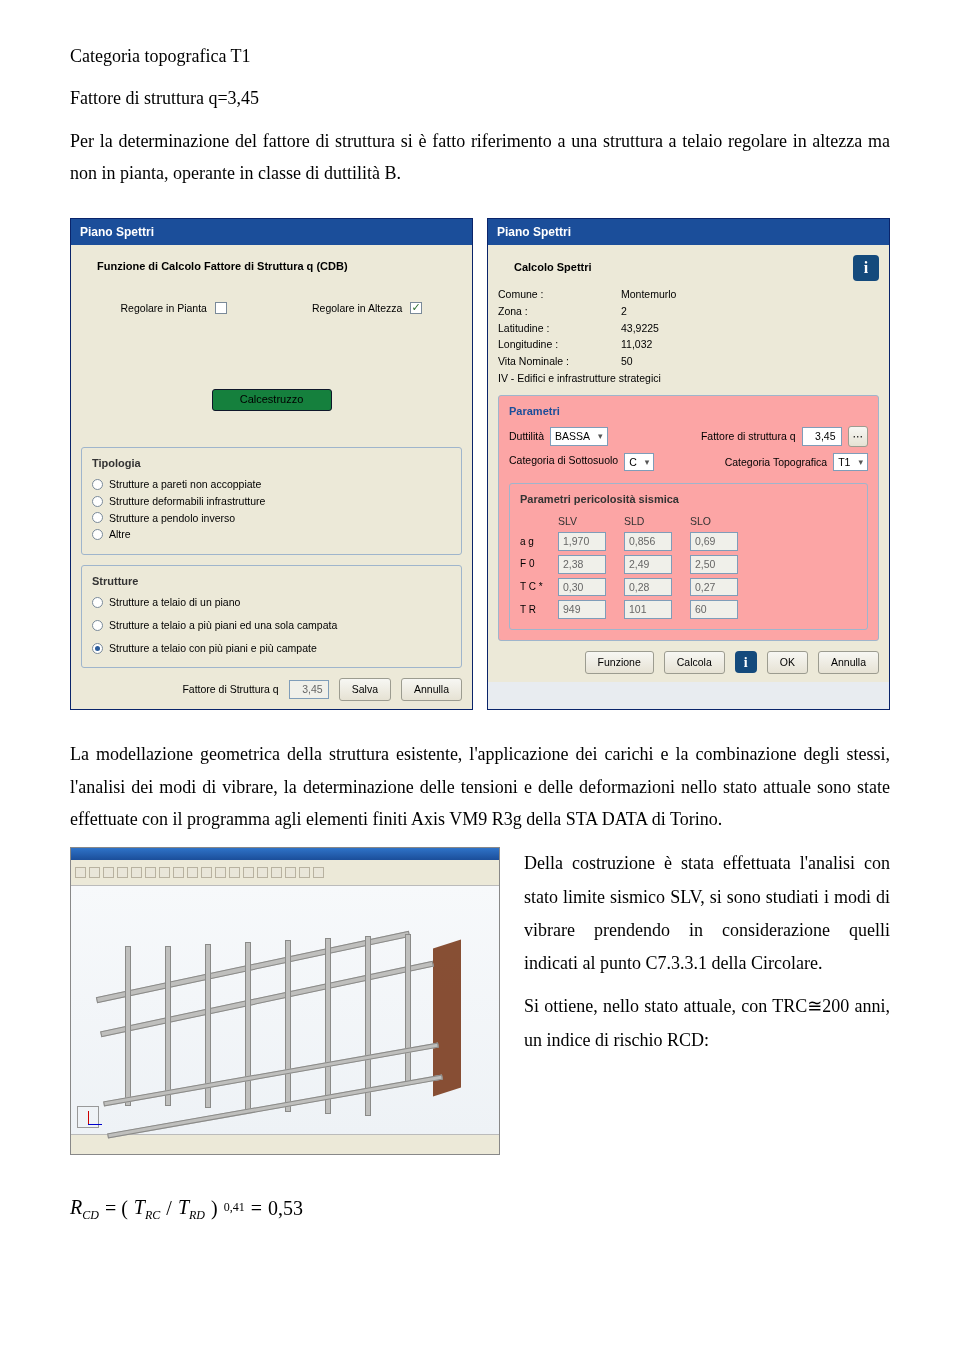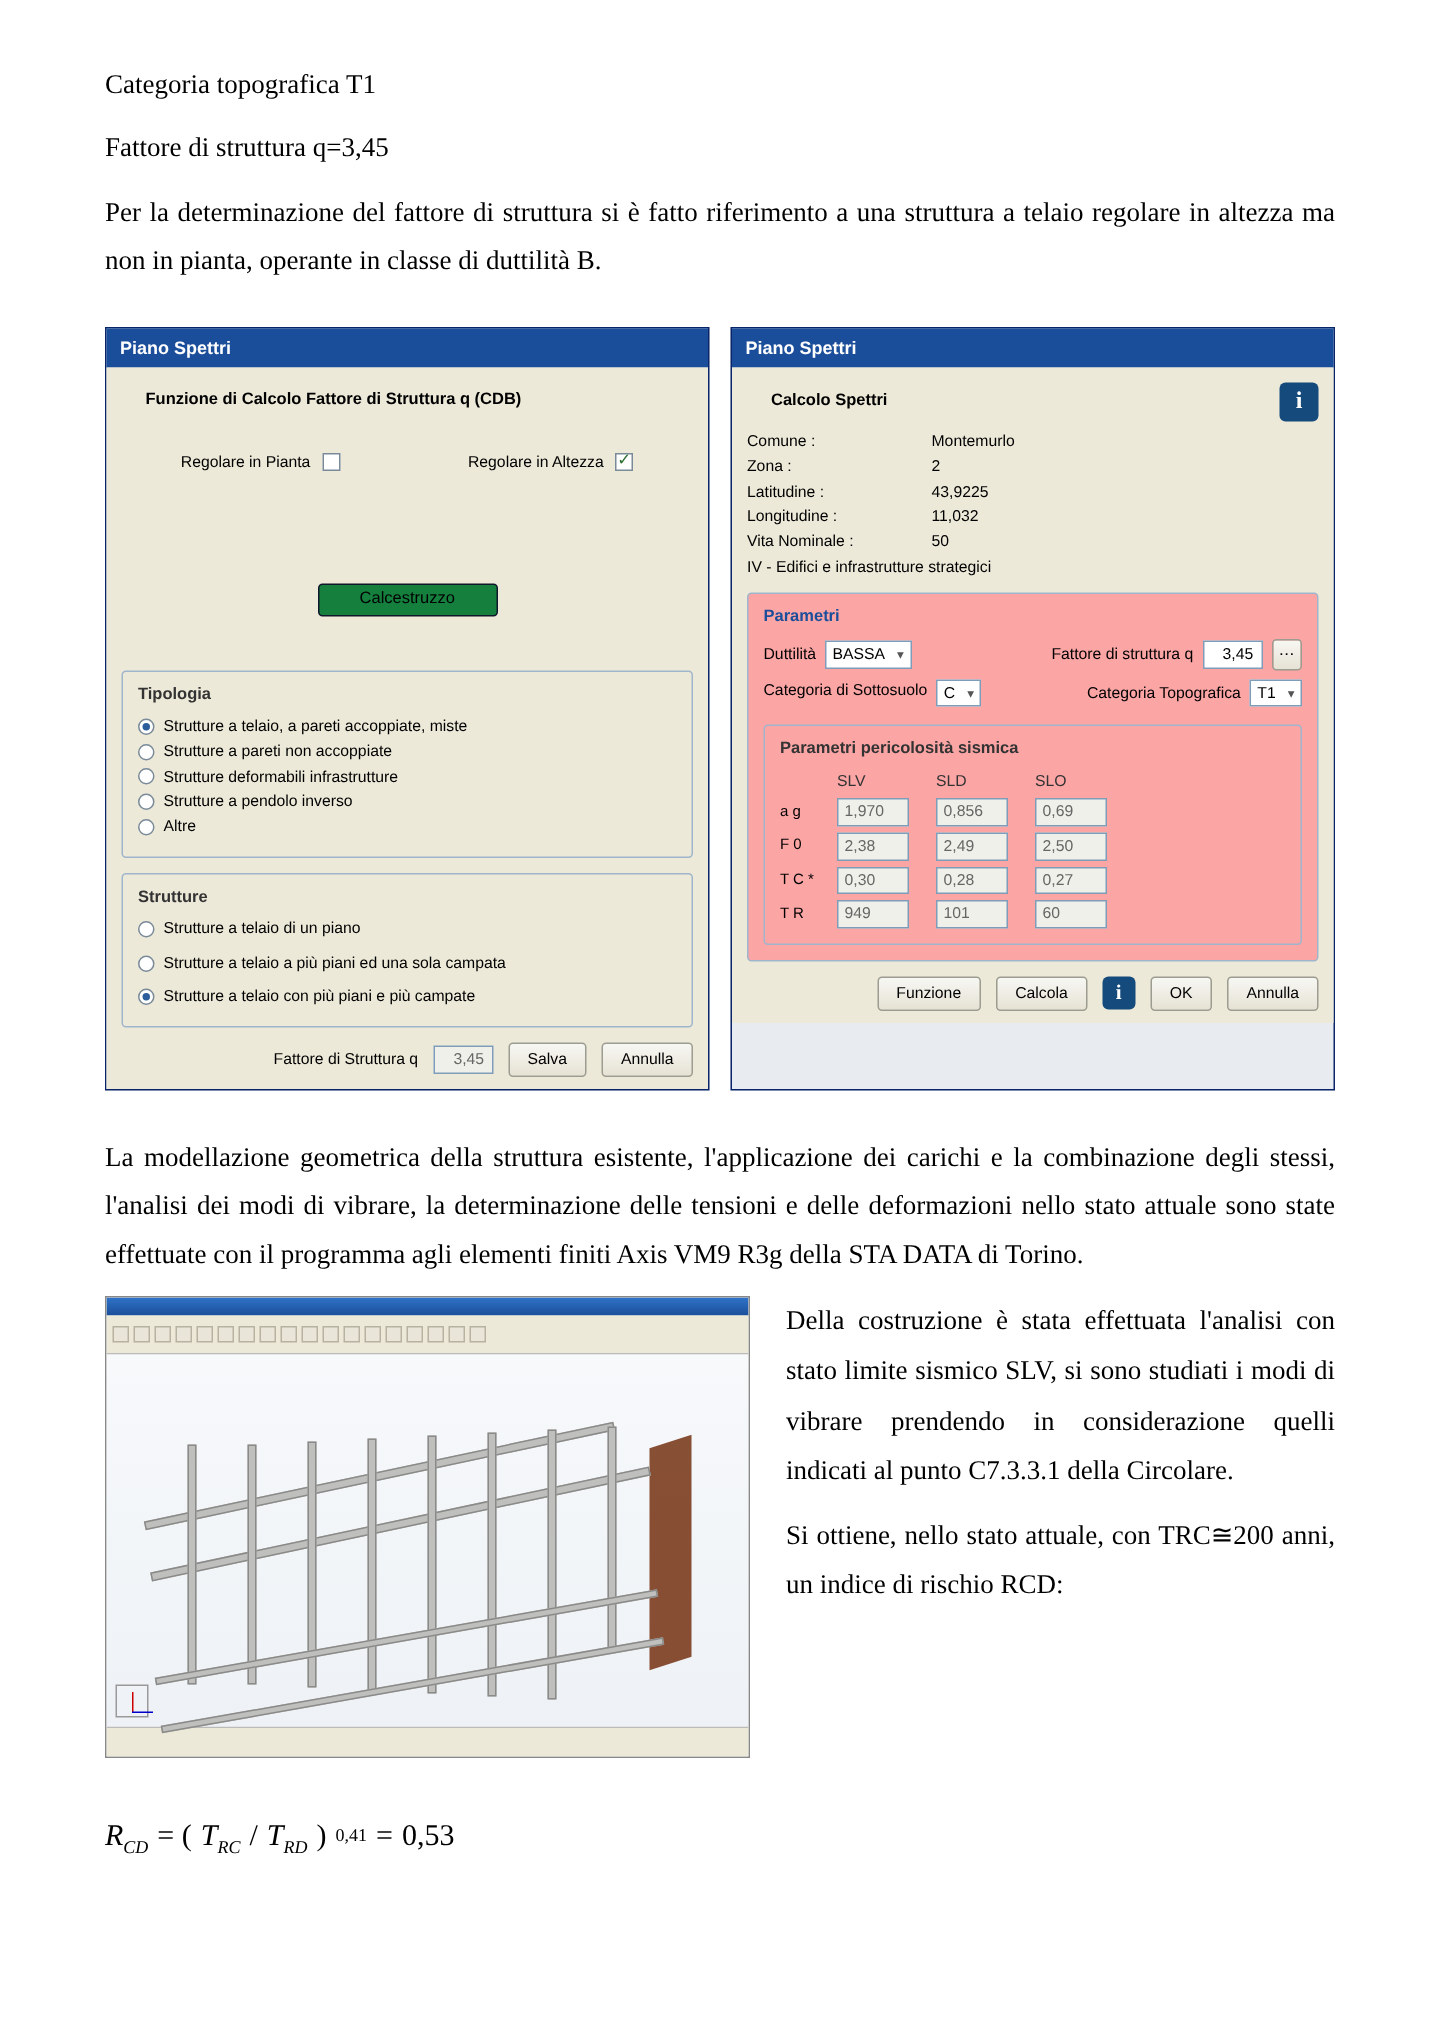--- a/index.html
+++ b/index.html
@@ -70,24 +70,20 @@
           </span>
         </div>
         <div style="text-align:center; margin:12px 0 16px 0;">
           <span class="pill" style="min-width:120px;">Calcestruzzo</span>
         </div>
       </div>
 
       <div class="group">
         <div class="group-h">Tipologia</div>
         <div class="row">
-            <span class="radio checked"></span>
-            <span>Strutture a telaio, a pareti accoppiate, miste</span>
-          </div>
-        <div class="row">
             <span class="radio"></span>
             <span>Strutture a pareti non accoppiate</span>
           </div>
         <div class="row">
             <span class="radio"></span>
             <span>Strutture deformabili infrastrutture</span>
           </div>
         <div class="row">
             <span class="radio"></span>
             <span>Strutture a pendolo inverso</span>

